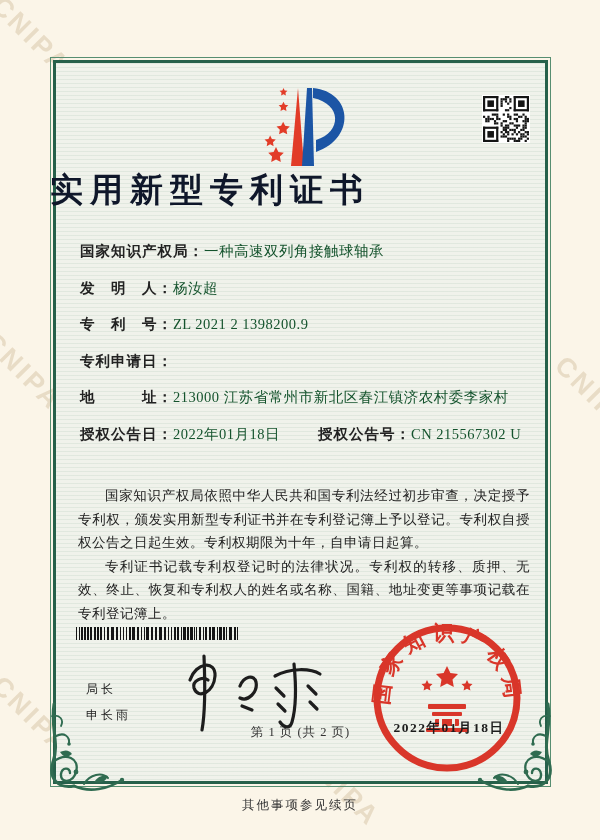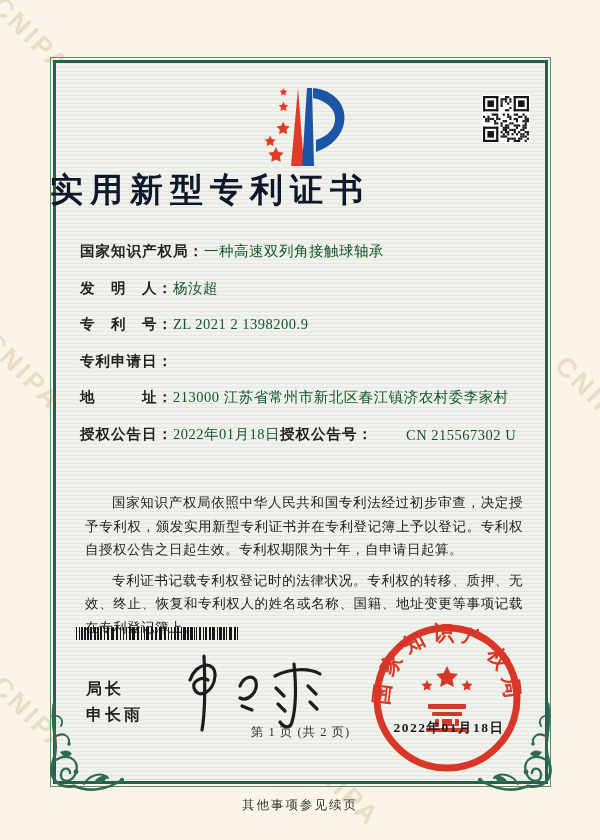--- a/index.html
+++ b/index.html
@@ -57,34 +57,34 @@
   
   .fields{position:absolute;left:80px;top:242px;width:448px;z-index:5;}
   .frow{display:flex;align-items:baseline;height:22px;margin-bottom:14.5px;}
   .flabel{
     font-size:14.5px;font-weight:bold;color:#222;white-space:pre;
     letter-spacing:1px;flex:none;
   }
   .fvalue{
     font-size:14.5px;color:#14532d;letter-spacing:0.5px;white-space:pre;
   }
-  .frow-double .group2{display:flex;align-items:flex-end;gap:33px;}
+  .frow-double .group2{margin-left:38px;display:flex;align-items:center;}
 
   
   .paras{
     position:absolute;left:78px;top:484px;width:452px;z-index:5;
     font-size:13.5px;line-height:23.5px;color:#222;text-align:justify;
   }
-  .paras p{margin:7px;text-indent:2em;letter-spacing:0.5px;}
+  .paras p{margin:0;text-indent:2em;letter-spacing:0.5px;}
 
   .barcode{position:absolute;left:76px;top:627px;z-index:5;}
 
   .officer{position:absolute;left:86px;top:676px;z-index:5;}
   .officer div{
-    font-size:16px;font-weight:bold;color:#222;letter-spacing:3px;
+    font-size:12px;font-weight:normal;color:#222;letter-spacing:3px;
     line-height:26px;font-family:"Liberation Sans","DejaVu Sans",sans-serif;
   }
   .signature{position:absolute;left:172px;top:650px;z-index:6;}
 
   .seal{position:absolute;left:371px;top:622px;z-index:6;opacity:0.92;}
   .seal-date{
     position:absolute;left:373px;top:719px;width:152px;z-index:7;
     font-size:13.5px;font-weight:bold;color:#1c1c1c;letter-spacing:1.5px;
     text-align:center;white-space:nowrap;
   }

